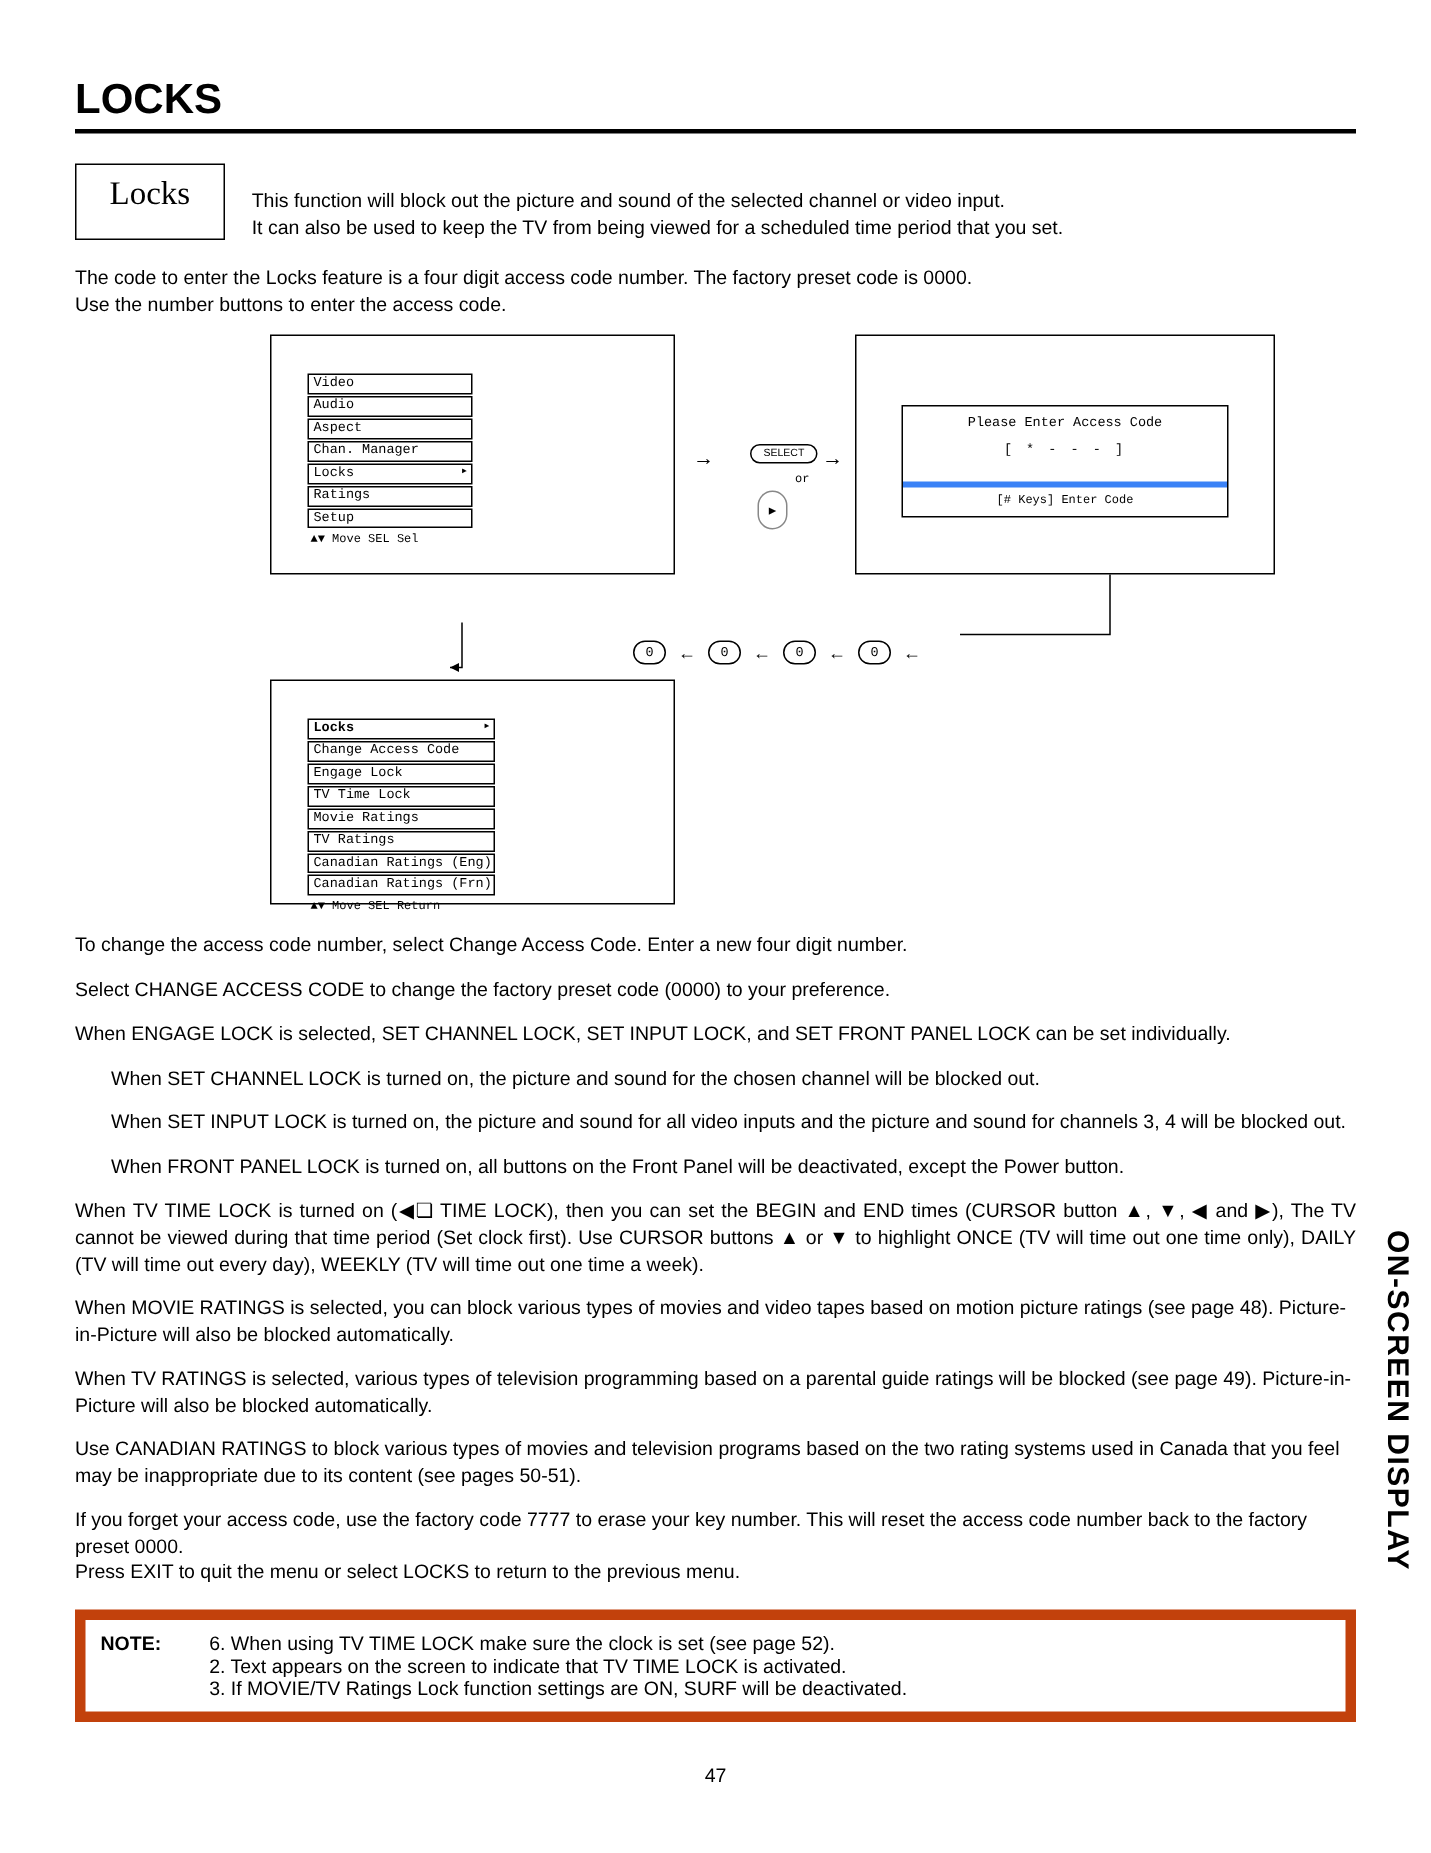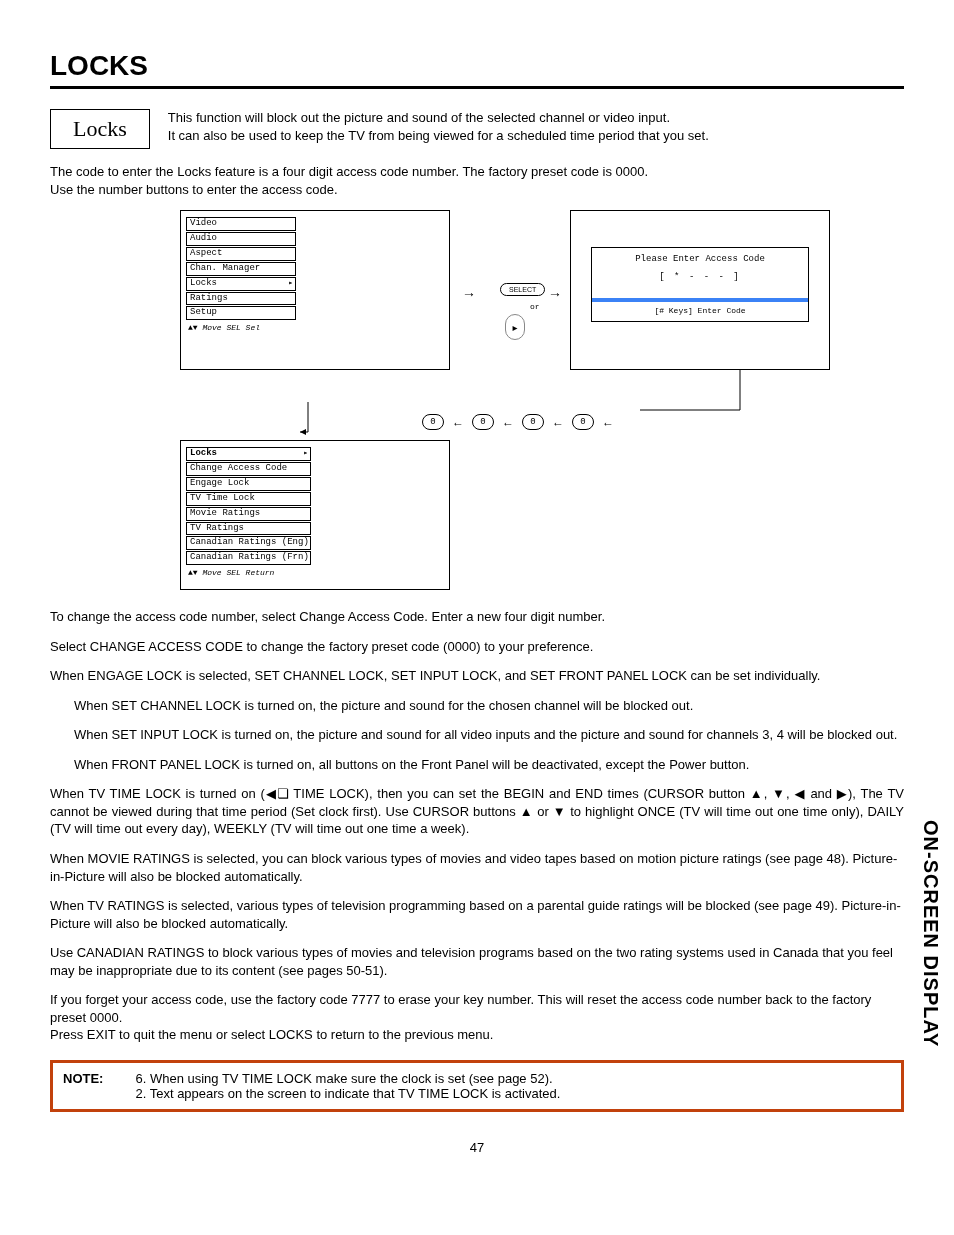--- a/index.html
+++ b/index.html
@@ -30,35 +30,36 @@
   }
   .locks-box {
     border: 1px solid #000;
     padding: 6px 22px;
     font-family: Georgia, 'Times New Roman', serif;
     font-size: 22px;
   }
   .body-text {
     font-size: 13px;
     line-height: 1.35;
+    margin-top: 16px;
   }
   .para { margin-bottom: 12px; }
   .indent { padding-left: 24px; }
 
   
   .diagram-area {
     margin: 12px 0 18px 0;
     height: 380px;
     position: relative;
   }
   .osd-box {
     position: absolute;
     border: 1px solid #000;
     background: #fff;
-    padding: 5px;
+    padding: 24px;
     font-family: "Courier New", monospace;
     font-size: 9px;
   }
   .osd-item {
     border: 1px solid #000;
     background: #fff;
     margin: 1px 0;
     padding: 1px 3px;
     width: 110px;
     line-height: 1.1;
@@ -70,32 +71,31 @@
   }
   .osd-item.sel::after {
     content: "▸";
     position: absolute;
     right: 2px;
     font-size: 8px;
   }
   .osd-foot {
     font-size: 8px;
     padding: 2px 2px 0 2px;
-    font-style: italic;
   }
   .menu1 { left: 130px; top: 0; width: 270px; height: 160px; }
   .access-box {
     left: 520px; top: 0;
-    width: 260px; height: 160px;
+    width: 280px; height: 160px;
     position: absolute;
     border: 1px solid #000;
     background: #fff;
     font-family: "Courier New", monospace;
     font-size: 9px;
-    padding: 6px;
+    padding: 16px;
   }
   .access-inner {
     border: 1px solid #000;
     margin: 30px 14px 0 14px;
     padding: 6px;
     text-align: center;
   }
   .access-inner .line2 { margin: 8px 0 16px 0; letter-spacing: 2px;}
   .access-inner .helper {
     border-top: 4px solid #3b82f6;
@@ -151,21 +151,21 @@
     display: flex;
     align-items:center;
     justify-content:center;
     font-size: 9px;
     font-family: "Courier New", monospace;
   }
   .zero-arrow { font-size: 12px; }
   svg.conn { position: absolute; overflow: visible; pointer-events: none; }
 
   .note-box {
-    border: 3px solid #c2410c;
+    border: 7px solid #c2410c;
     padding: 8px 10px;
     margin-top: 16px;
     display: flex;
     gap: 12px;
     font-size: 13px;
   }
   .note-label { font-weight: bold; padding-right: 20px;}
   .page-num {
     text-align: center;
     font-size: 13px;
@@ -283,20 +283,21 @@
       <div>If you forget your access code, use the factory code 7777 to erase your key number. This will reset the access code number back to the factory preset 0000.</div>
       <div>Press EXIT to quit the menu or select LOCKS to return to the previous menu.</div>
     </div>
   </div>
 
   <div class="note-box">
     <div class="note-label">NOTE:</div>
     <div>
       <div>6. When using TV TIME LOCK make sure the clock is set (see page 52).</div>
       <div>2. Text appears on the screen to indicate that TV TIME LOCK is activated.</div>
+      <div>3. If MOVIE/TV Ratings Lock function settings are ON, SURF will be deactivated.</div>
     </div>
   </div>
 
   <div class="page-num">47</div>
 
 </div>
 
 <div class="side-label">ON-SCREEN DISPLAY</div>
 
 </body></html>

